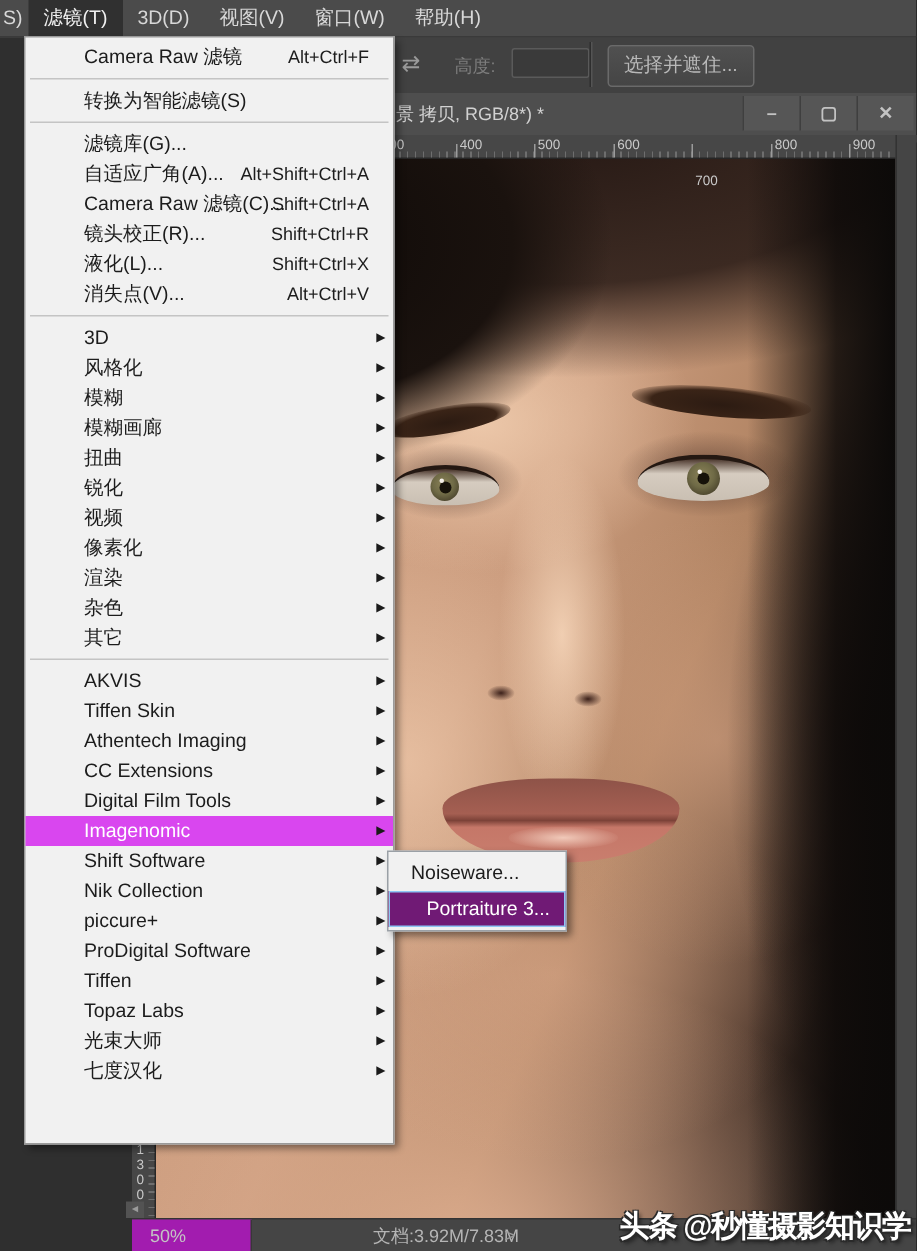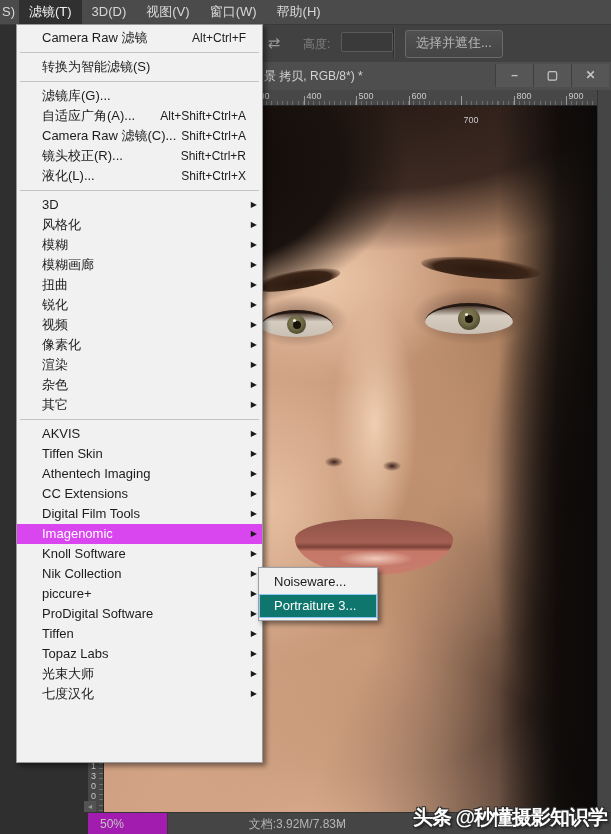--- a/index.html
+++ b/index.html
@@ -55,31 +55,31 @@
   .status-chevron{position:absolute;left:248px;top:0;height:22px;line-height:21px;color:#9a9a9a;font-size:13px;}
   
   .watermark{position:absolute;right:4px;bottom:3px;z-index:60;font-size:20px;font-weight:bold;color:#fff;
      letter-spacing:-1px;white-space:nowrap;
      text-shadow:1px 1px 0 #2a2a2a,-1px -1px 0 #2a2a2a,1px -1px 0 #2a2a2a,-1px 1px 0 #2a2a2a,2px 2px 3px rgba(0,0,0,.6);margin-top:36px;}
   
   .dropdown{position:absolute;left:16px;top:24px;width:247px;height:739px;background:#f1f1f1;
             border:1px solid #9a9a9a;box-sizing:border-box;z-index:50;box-shadow:3px 3px 5px rgba(0,0,0,.45);
             padding-top:3px;}
   .menu-row{position:relative;height:20px;line-height:20px;font-size:13px;color:#1c1c1c;
-            padding-left:25px;white-space:nowrap;}
+            padding-left:39px;white-space:nowrap;}
   .menu-row .shortcut{position:absolute;right:16px;font-size:12px;color:#1c1c1c;}
   .menu-row .subarrow{position:absolute;right:5px;top:0;font-size:8px;color:#1a1a1a;line-height:20px;}
   .menu-row.hl{background:#d946ef;color:#fff;}
   .menu-sep{height:9px;position:relative;}
   .menu-sep:before{content:"";position:absolute;left:3px;right:3px;top:4px;height:1px;background:#c4c4c4;}
   
   .submenu{position:absolute;left:258px;top:567px;width:120px;background:#f1f1f1;border:1px solid #9aa0a6;
            box-sizing:border-box;z-index:55;box-shadow:3px 3px 5px rgba(0,0,0,.45);padding:2px 0;}
   .sub-row{height:24px;line-height:24px;font-size:13px;color:#1c1c1c;padding-left:15px;white-space:nowrap;}
-  .sub-row.hl{background:#0f766e;color:#fff;box-shadow:inset 0 0 0 1px #8ec6f4;}
+  .sub-row.hl{background:#701a75;color:#fff;box-shadow:inset 0 0 0 1px #8ec6f4;text-align:center;}
   
   .photo{position:absolute;left:103px;top:105px;width:494px;height:707px;overflow:hidden;z-index:1;
     background:
       linear-gradient(to right, rgba(0,0,0,0) 80%, rgba(12,9,8,.85) 92%, #0c0a09 100%),
       radial-gradient(ellipse 300px 210px at 18% 8%, #0f0a08 0%, #1a120e 50%, rgba(26,18,14,0) 72%),
       radial-gradient(ellipse 520px 250px at 55% -4%, #241713 0%, rgba(36,23,19,.85) 45%, rgba(36,23,19,0) 70%),
       radial-gradient(ellipse 130px 320px at 97% 55%, rgba(18,12,10,.9), rgba(18,12,10,0) 75%),
       radial-gradient(ellipse 200px 140px at 44% 25%, rgba(242,207,177,.85), rgba(242,207,177,0) 72%),
       radial-gradient(ellipse 60px 170px at 55% 45%, rgba(248,216,188,.85), rgba(248,216,188,0) 70%),
       radial-gradient(ellipse 170px 210px at 34% 57%, rgba(238,200,170,.75), rgba(238,200,170,0) 75%),
@@ -203,40 +203,41 @@
   <div class="dropdown" id="filtermenu">
       <div class="menu-row"><span>Camera Raw 滤镜</span><span class="shortcut">Alt+Ctrl+F</span></div>
       <div class="menu-sep"></div>
       <div class="menu-row"><span>转换为智能滤镜(S)</span></div>
       <div class="menu-sep"></div>
       <div class="menu-row"><span>滤镜库(G)...</span></div>
       <div class="menu-row"><span>自适应广角(A)...</span><span class="shortcut">Alt+Shift+Ctrl+A</span></div>
       <div class="menu-row"><span>Camera Raw 滤镜(C)...</span><span class="shortcut">Shift+Ctrl+A</span></div>
       <div class="menu-row"><span>镜头校正(R)...</span><span class="shortcut">Shift+Ctrl+R</span></div>
       <div class="menu-row"><span>液化(L)...</span><span class="shortcut">Shift+Ctrl+X</span></div>
+      <div class="menu-row"><span>消失点(V)...</span><span class="shortcut">Alt+Ctrl+V</span></div>
       <div class="menu-sep"></div>
       <div class="menu-row"><span>3D</span><span class="subarrow">▶</span></div>
       <div class="menu-row"><span>风格化</span><span class="subarrow">▶</span></div>
       <div class="menu-row"><span>模糊</span><span class="subarrow">▶</span></div>
       <div class="menu-row"><span>模糊画廊</span><span class="subarrow">▶</span></div>
       <div class="menu-row"><span>扭曲</span><span class="subarrow">▶</span></div>
       <div class="menu-row"><span>锐化</span><span class="subarrow">▶</span></div>
       <div class="menu-row"><span>视频</span><span class="subarrow">▶</span></div>
       <div class="menu-row"><span>像素化</span><span class="subarrow">▶</span></div>
       <div class="menu-row"><span>渲染</span><span class="subarrow">▶</span></div>
       <div class="menu-row"><span>杂色</span><span class="subarrow">▶</span></div>
       <div class="menu-row"><span>其它</span><span class="subarrow">▶</span></div>
       <div class="menu-sep"></div>
       <div class="menu-row"><span>AKVIS</span><span class="subarrow">▶</span></div>
       <div class="menu-row"><span>Tiffen Skin</span><span class="subarrow">▶</span></div>
       <div class="menu-row"><span>Athentech Imaging</span><span class="subarrow">▶</span></div>
       <div class="menu-row"><span>CC Extensions</span><span class="subarrow">▶</span></div>
       <div class="menu-row"><span>Digital Film Tools</span><span class="subarrow">▶</span></div>
       <div class="menu-row hl"><span>Imagenomic</span><span class="subarrow">▶</span></div>
-      <div class="menu-row"><span>Knoll Software</span><span class="subarrow">▶</span></div>
+      <div class="menu-row"><span>Shift Software</span><span class="subarrow">▶</span></div>
       <div class="menu-row"><span>Nik Collection</span><span class="subarrow">▶</span></div>
       <div class="menu-row"><span>piccure+</span><span class="subarrow">▶</span></div>
       <div class="menu-row"><span>ProDigital Software</span><span class="subarrow">▶</span></div>
       <div class="menu-row"><span>Tiffen</span><span class="subarrow">▶</span></div>
       <div class="menu-row"><span>Topaz Labs</span><span class="subarrow">▶</span></div>
       <div class="menu-row"><span>光束大师</span><span class="subarrow">▶</span></div>
       <div class="menu-row"><span>七度汉化</span><span class="subarrow">▶</span></div>
     </div>
 
   <div class="submenu" id="submenu">

